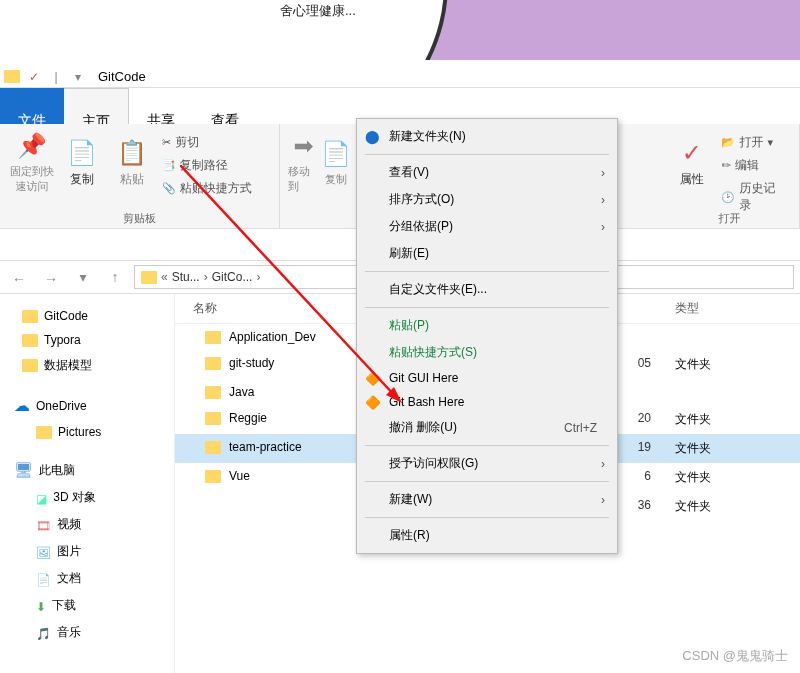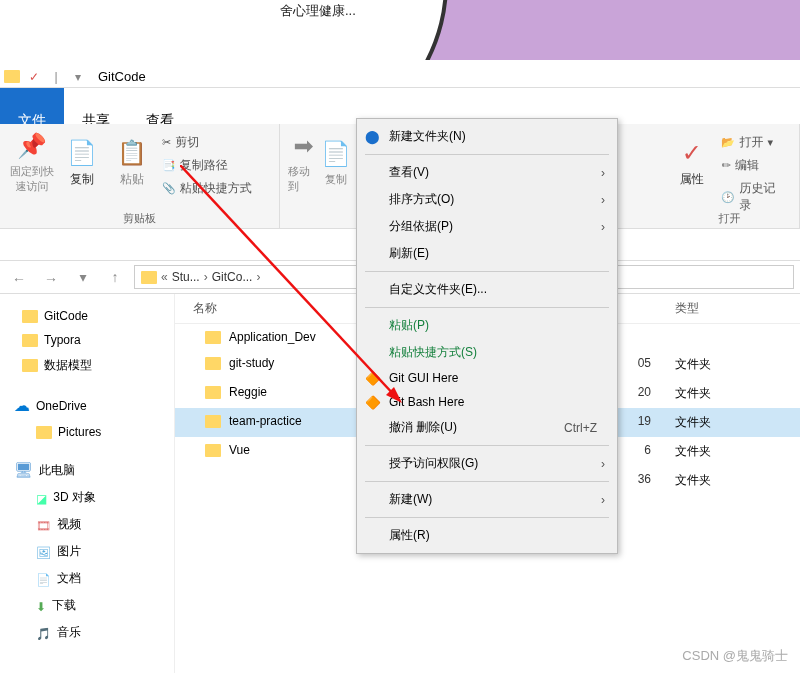--- a/index.html
+++ b/index.html
@@ -64,20 +64,21 @@
       <span class="folder-icon"></span>
     </span>
   <span class="tb-icon" style="color:#d9534f">✓</span>
   <span class="tb-icon" style="color:#888">|</span>
   <span class="tb-icon" style="color:#888">▾</span>
   <span style="font-size:13px;margin-left:6px">GitCode</span>
 </div>
 
 <div class="tabs">
   <div class="tab file">文件</div>
+  <div class="tab active">主页</div>
   <div class="tab">共享</div>
   <div class="tab">查看</div>
 </div>
 
 <div class="ribbon">
   <div class="rib-group" style="width:280px">
     <div class="rib-btns">
       <div class="rib-btn-lg">
           <span class="rib-icon">📌</span>
           <span style="font-size:11px;text-align:center">固定到快速访问</span>
@@ -214,20 +215,28 @@
           <div class="col-name">
             <span class="folder-icon"></span>
             <span>git-study</span>
           </div>
           <div class="col-date">05</div>
           <div class="col-type">文件夹</div>
         </div>
         <div class="list-row">
           <div class="col-name">
             <span class="folder-icon"></span>
+            <span>Java</span>
+          </div>
+          <div class="col-date"></div>
+          <div class="col-type"></div>
+        </div>
+        <div class="list-row">
+          <div class="col-name">
+            <span class="folder-icon"></span>
             <span>Reggie</span>
           </div>
           <div class="col-date">20</div>
           <div class="col-type">文件夹</div>
         </div>
         <div class="list-row selected">
           <div class="col-name">
             <span class="folder-icon"></span>
             <span>team-practice</span>
           </div>

